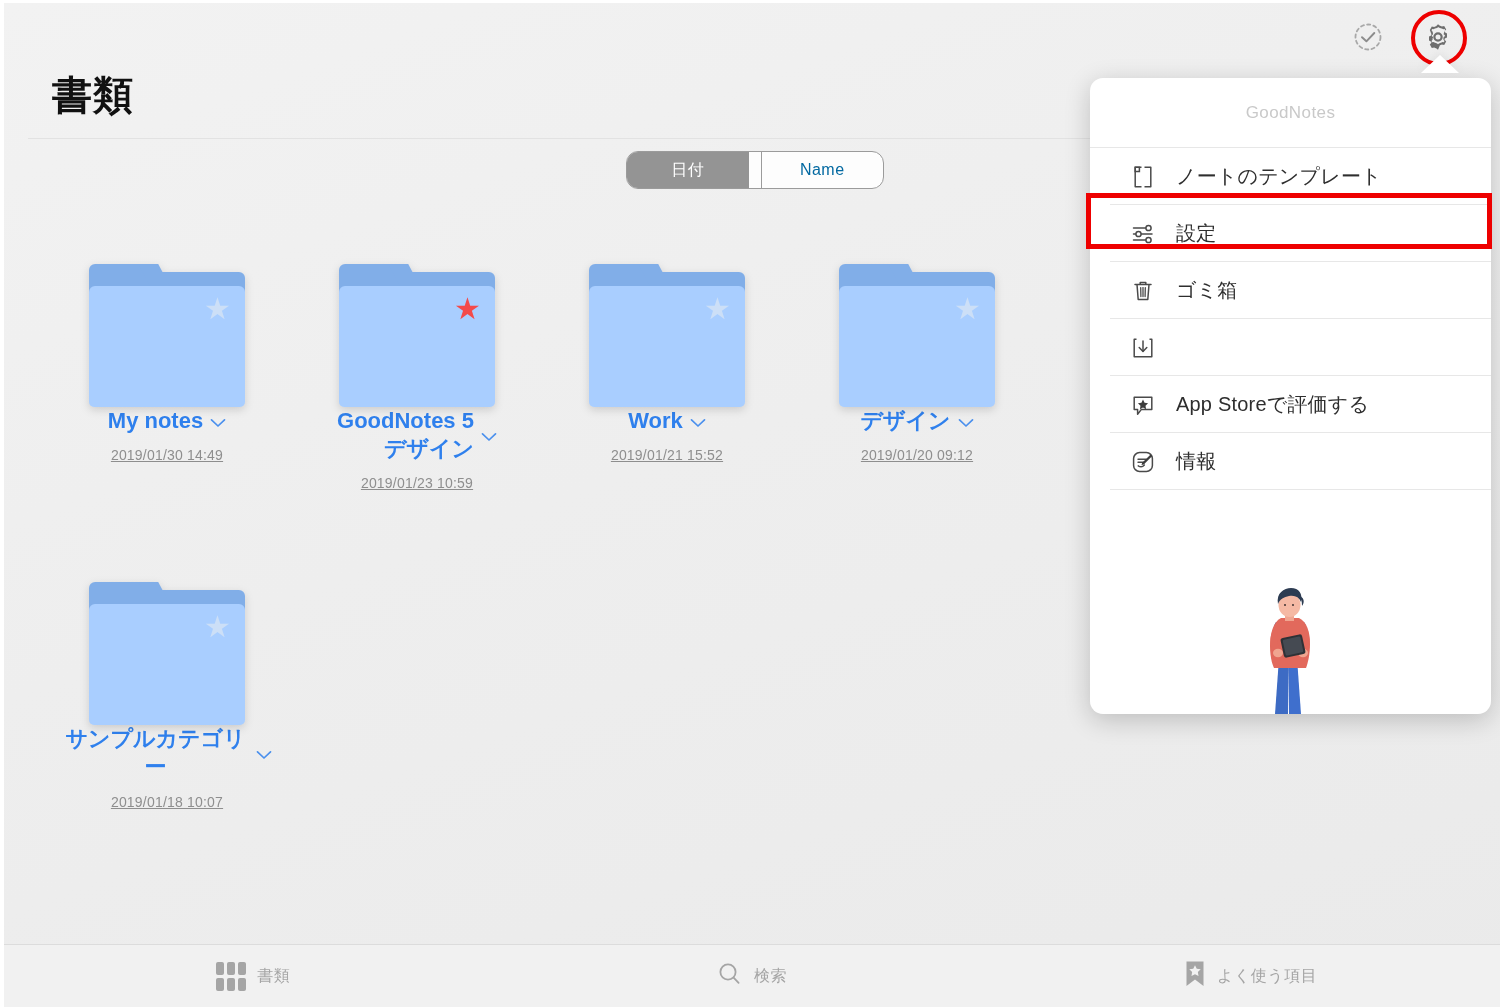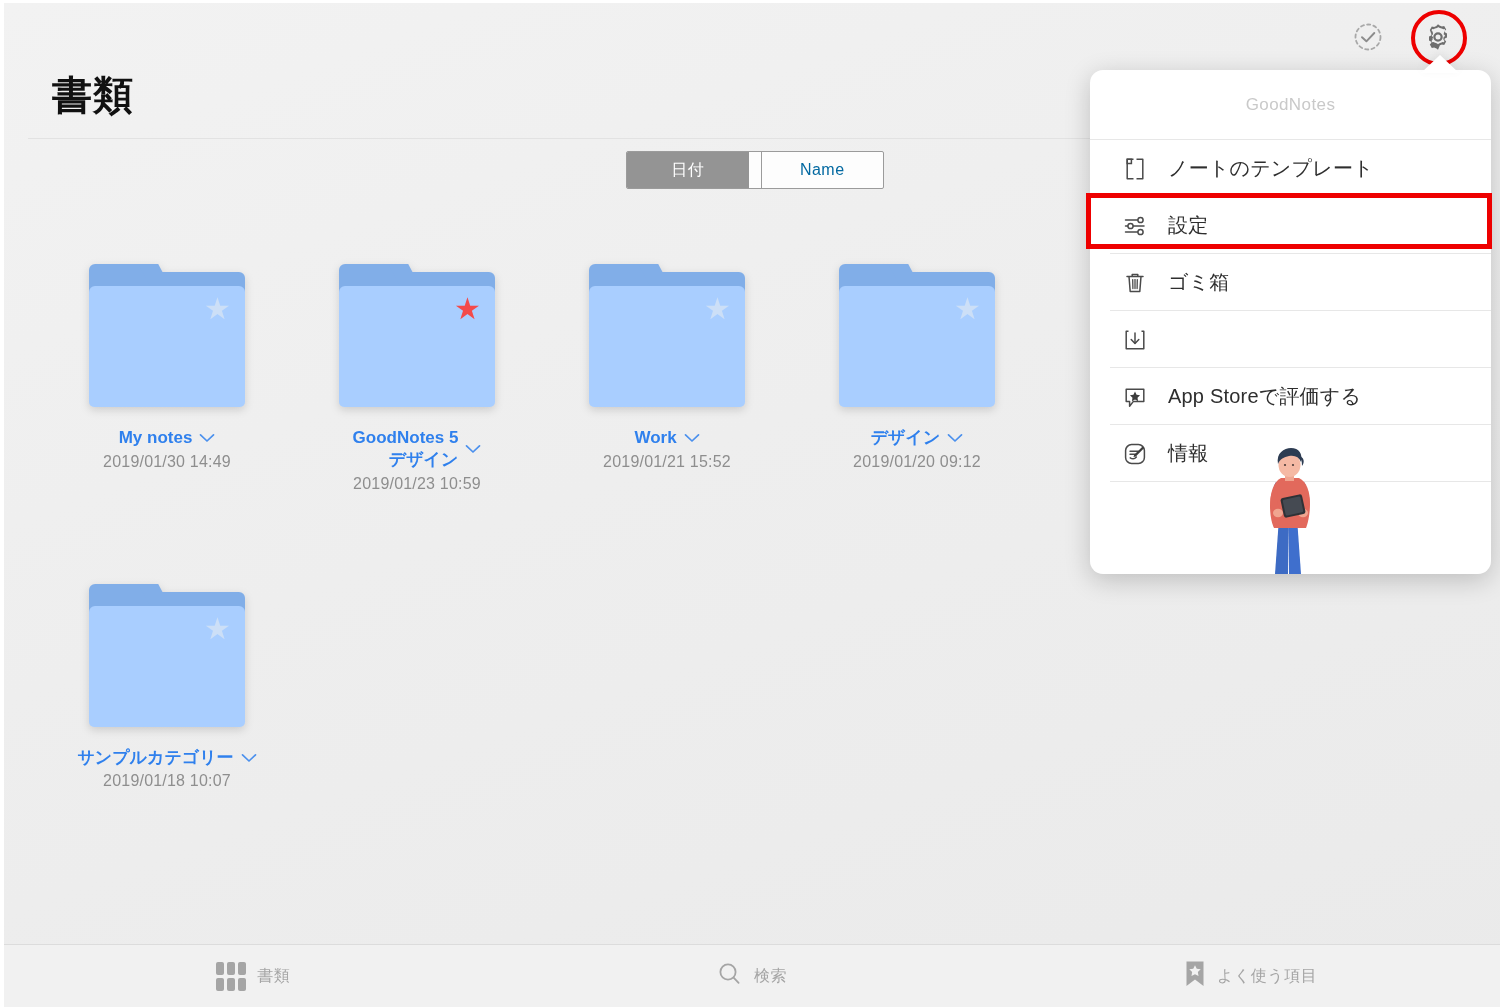--- a/index.html
+++ b/index.html
@@ -67,21 +67,21 @@
     border-radius: 50%;
     box-sizing: content-box;
   }
 
   
   .sort-control {
     position: absolute;
     left: 622px; top: 148px;
     width: 256px; height: 36px;
     border: 1px solid #9b9b9b;
-    border-radius: 2px;
+    border-radius: 12px;
     display: flex;
     overflow: hidden;
     background: #fdfdfd;
     gap: 12px;
   }
   .seg {
     flex: 1;
     display: flex; align-items: center; justify-content: center;
     font-size: 16px;
     color: #0369a1;
@@ -172,46 +172,46 @@
   .folder .star {
     position: absolute;
     right: 14px; top: 30px;
     font-size: 30px;
     line-height: 1;
     color: #ccdff7;
   }
   .folder .star.fav { color: #f44a4a; }
 
   .cell-name {
-    margin-top: 20px;
-    font-size: 17px;
+    font-size: 22px;
     font-weight: bold;
     color: #2f80ed;
     text-align: center;
     line-height: 1.28;
     display: flex;
     align-items: center;
     justify-content: center;
     gap: 7px;
     max-width: 210px;
   }
   .cell-name.plain { font-weight: bold; }
   .chev { display: inline-block; color: #2f80ed; opacity: .85; flex: none; }
   .cell-date {
-    margin-top: 4px;
-    font-size: 16px;
+    margin-top: 12px;
+    font-size: 14px;
     color: #8e8e8e;
     letter-spacing: .2px;
+    text-decoration: underline;
   }
 
   
   .popover {
     position: absolute;
-    left: 1086px; top: 67px;
-    width: 401px; height: 504px;
+    left: 1086px; top: 75px;
+    width: 401px; height: 636px;
     background: #ffffff;
     border-radius: 13px;
     box-shadow: 0 6px 26px rgba(0,0,0,.20);
     overflow: hidden;
     z-index: 30;
   }
   .popover-arrow {
     position: absolute;
     left: 1417px; top: 52px;
     width: 0; height: 0;
@@ -226,21 +226,21 @@
     display: flex; align-items: center; justify-content: center;
     font-size: 17px;
     color: #c9c9c9;
     letter-spacing: .4px;
     border-bottom: 1px solid #e7e7e7;
   }
   .menu-item {
     height: 57px;
     display: flex;
     align-items: center;
-    padding-left: 24px;
+    padding-left: 32px;
     position: relative;
     box-sizing: border-box;
   }
   .menu-item::after {
     content: "";
     position: absolute;
     left: 20px; right: 0; bottom: 0;
     height: 1px; background: #e7e7e7;
   }
   .menu-item:last-of-type::after { display: none; }

